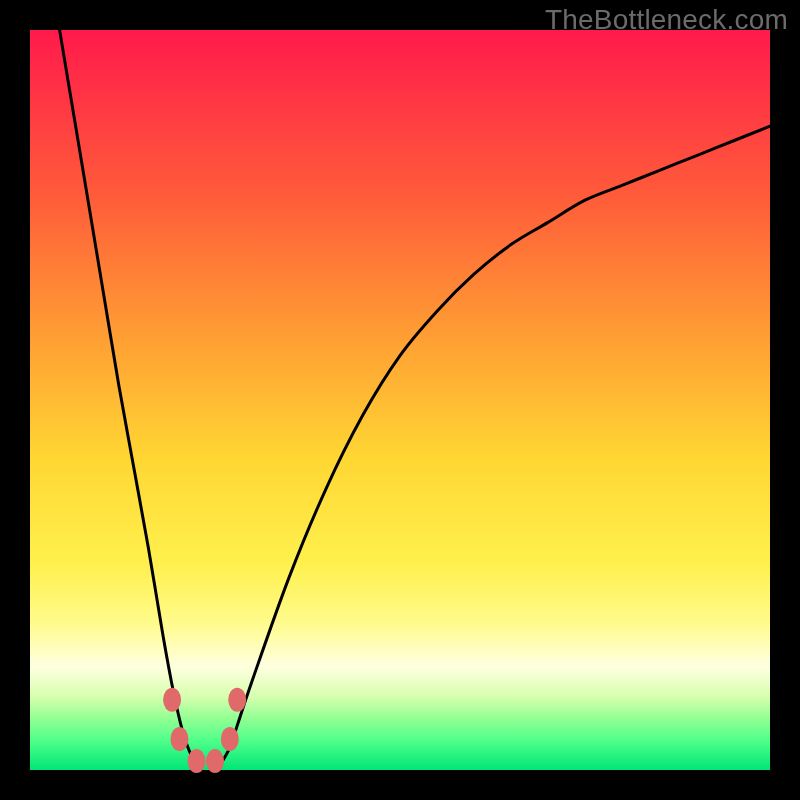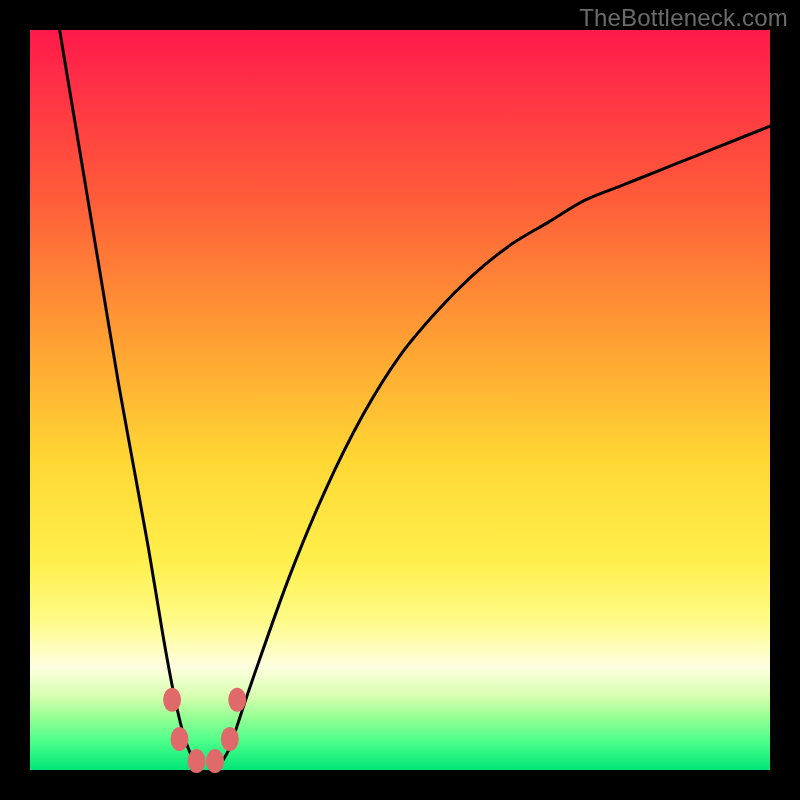--- a/index.html
+++ b/index.html
@@ -35,21 +35,21 @@
       #d8ffb0 90%,
       #93ff93 93%,
       #4fff8a 96%,
       #00e676 100%);
   }
   .watermark {
     position: absolute;
     top: 4px;
     right: 12px;
     font-family: Arial, Helvetica, sans-serif;
-    font-size: 24px;
+    font-size: 28px;
     color: #6b6b6b;
     font-weight: 500;
     letter-spacing: 0.2px;
     user-select: none;
   }
   svg.curve {
     position: absolute;
     left: 0;
     top: 0;
     width: 740px;

